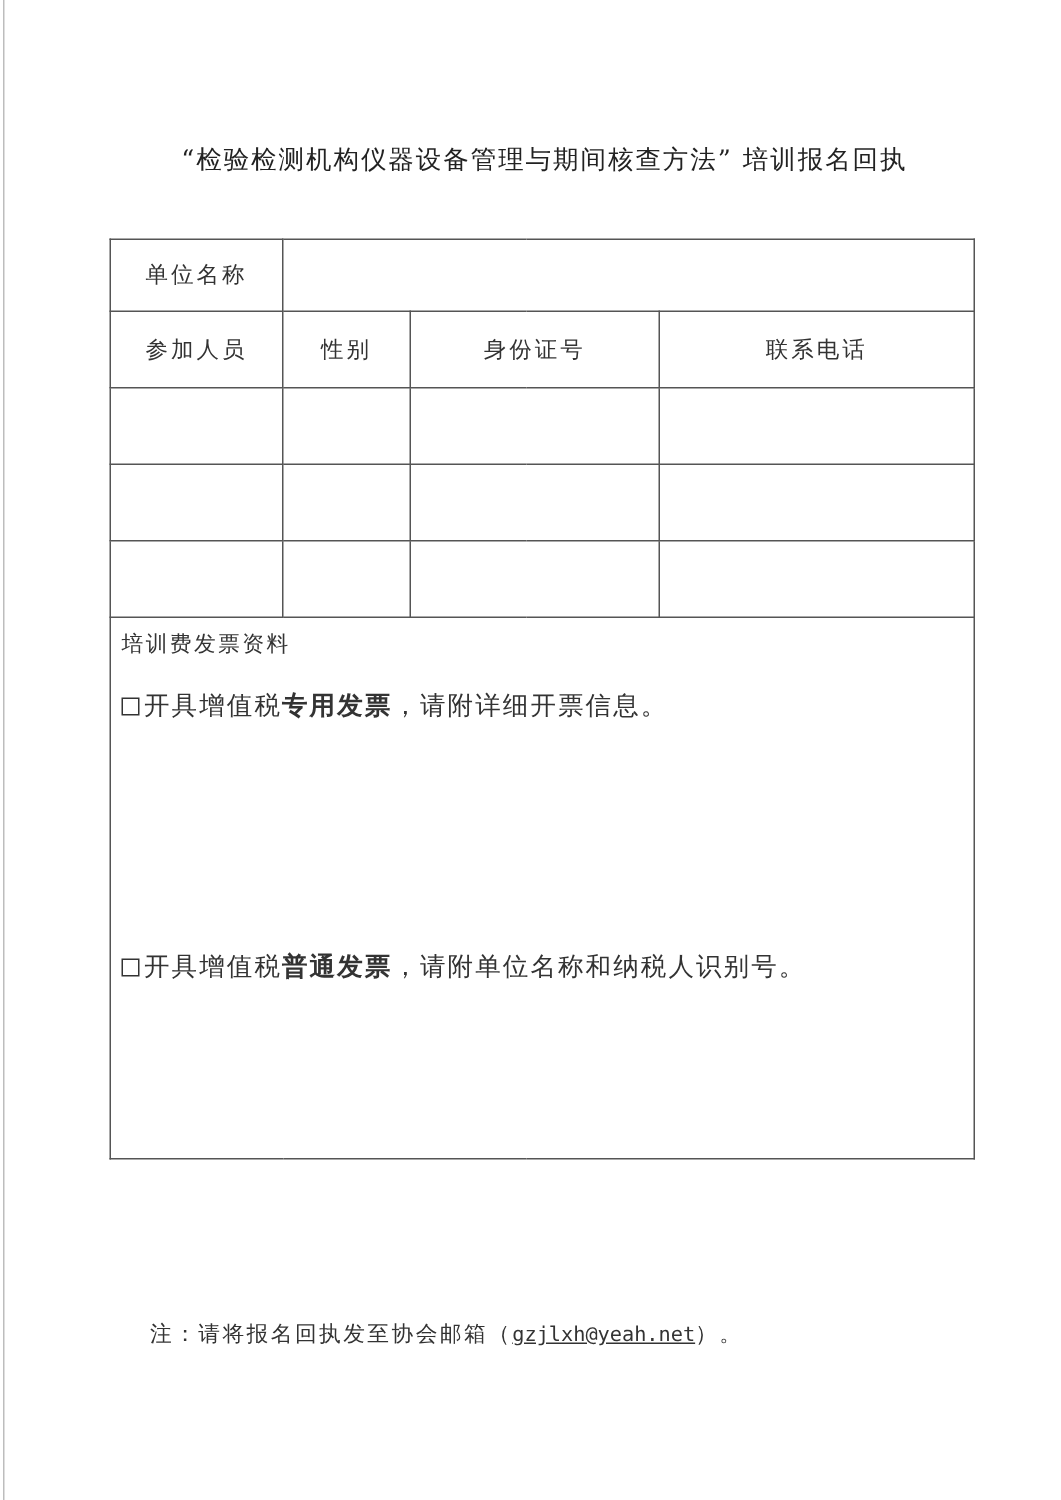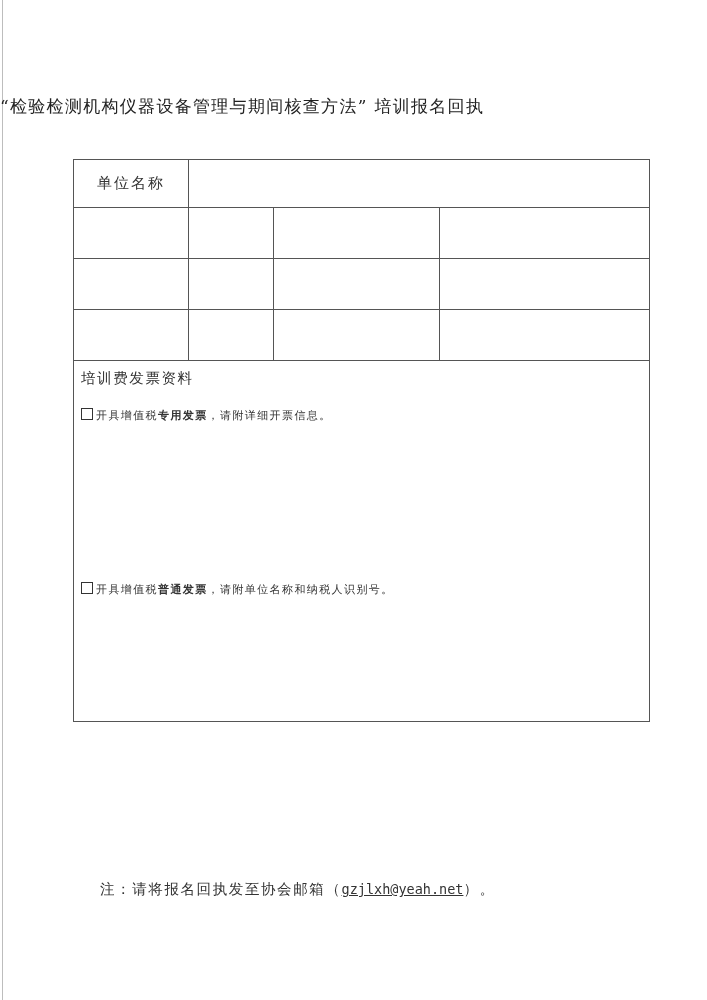--- a/index.html
+++ b/index.html
@@ -2,35 +2,35 @@
 <html><head>
 <meta charset="utf-8">
 <style>
   html, body { margin: 0; padding: 0; }
   body {
     width: 707px; height: 1000px; background: #ffffff; position: relative; overflow: hidden;
     font-family: "DejaVu Serif", "Liberation Serif", serif; color: #2a2a2a;
   }
   .page-edge { position: absolute; left: 2px; top: 0; width: 1px; height: 1000px; background: #bdbdbd; }
   .title {
-    position: absolute; left: 0; width: 605px; top: 95px; text-align: left;
+    position: absolute; left: 0; width: 605px; top: 95px; text-align: right;
     font-size: 17px; letter-spacing: 1.3px; color: #222;
   }
   .form-table {
     position: absolute; left: 73px; top: 159px; width: 576px;
     border-collapse: collapse; table-layout: fixed; padding-left: 12px;
   }
   .form-table td {
     border: 1px solid #555; padding: 0; font-size: 15px; letter-spacing: 2px;
     text-align: center; vertical-align: middle; color: #333;
   }
   .form-table tr.r { height: 50px; }
   .invoice-cell { text-align: left; vertical-align: top !important; height: 360px; position: relative; }
   .inv-heading { position: absolute; left: 7px; top: 8px; font-size: 14.5px; letter-spacing: 1.6px; }
-  .inv-opt { position: absolute; left: 7px; font-size: 11px; letter-spacing: 1.4px; }
+  .inv-opt { position: absolute; left: 7px; font-size: 17px; letter-spacing: 1.4px; }
   .inv-opt b { font-weight: bold; }
   .inv-opt.o1 { top: 47px; }
   .inv-opt.o2 { top: 221px; }
   .checkbox {
     display: inline-block; width: 10px; height: 10px; border: 1px solid #333; margin-right: 3px;
     vertical-align: -1px;
   }
   .note {
     position: absolute; left: 100px; top: 880px; font-size: 14.5px; letter-spacing: 1.6px; color: #333;
   }
@@ -48,20 +48,26 @@
     <col style="width:115px">
       <col style="width:85px">
       <col style="width:77px">
       <col style="width:89px">
       <col style="width:210px">
   </colgroup>
   <tbody>
       <tr class="r" style="height:48px">
     <td>单位名称</td>
     <td colspan="4"></td>
+  </tr>
+  <tr class="r" style="height:51px">
+    <td>参加人员</td>
+    <td>性别</td>
+    <td colspan="2">身份证号</td>
+    <td>联系电话</td>
   </tr>
   <tr class="r" style="height:51px">
     <td></td>
     <td></td>
     <td colspan="2"></td>
     <td></td>
   </tr>
   <tr class="r" style="height:51px">
     <td></td>
     <td></td>

